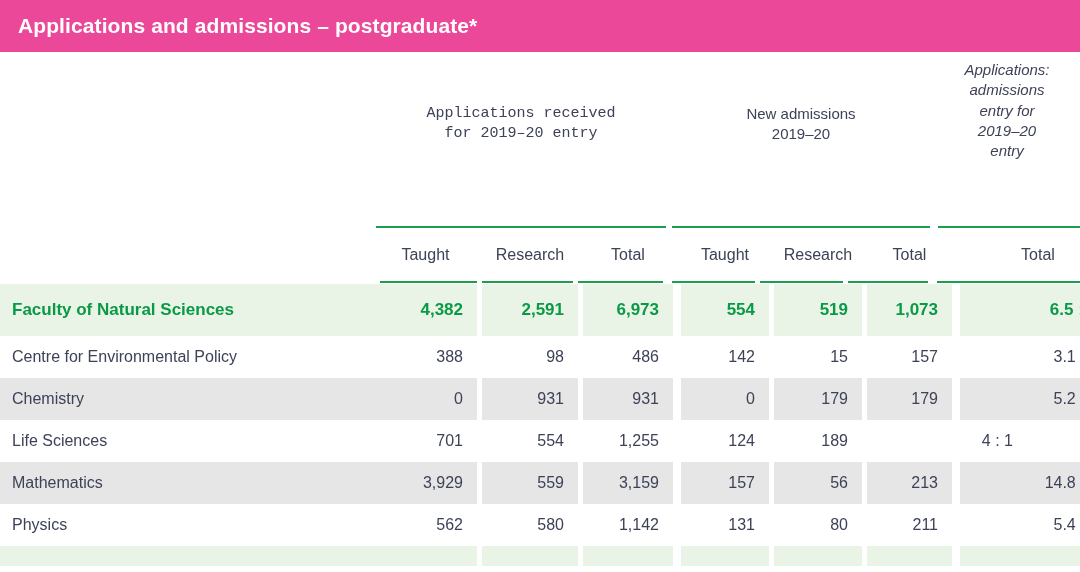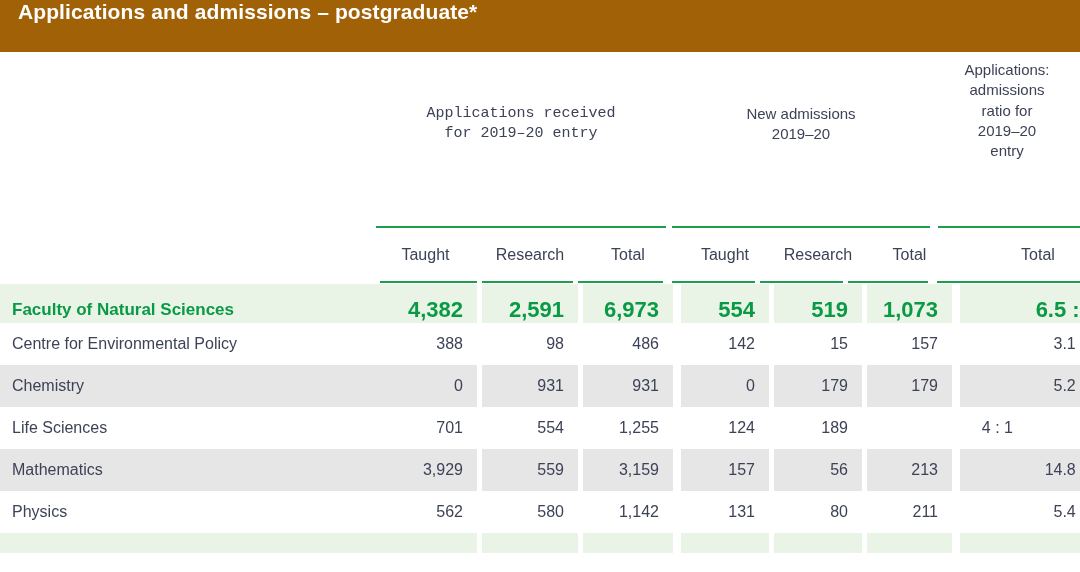--- a/index.html
+++ b/index.html
@@ -6,21 +6,21 @@
   body{
     width:1080px;height:572px;overflow:hidden;
     background:#ffffff;
     font-family:"Liberation Sans", sans-serif;
     -webkit-font-smoothing:antialiased;
   }
   .sheet{position:relative;width:1080px;height:572px;}
 
   
   .titlebar{
-    height:52px;background:#a16207;display:flex;
+    height:52px;background:#ec4899;display:flex;align-items:center;
     padding:0 0 0 18px;box-sizing:border-box;
   }
   .titlebar .title{
     color:#ffffff;font-size:21px;font-weight:bold;letter-spacing:.1px;
   }
 
   
   .table{width:1080px;box-sizing:border-box;}
   .row{display:flex;width:1080px;box-sizing:border-box;}
   .c-label{width:374px;flex:0 0 374px;box-sizing:border-box;padding-left:12px;}
@@ -38,21 +38,21 @@
   
   .grouphead{height:174px;display:flex;align-items:flex-end;width:1080px;box-sizing:border-box;}
   .gh-spacer{width:374px;flex:0 0 374px;}
   .gh-block{
     display:flex;align-items:flex-start;justify-content:center;
     text-align:center;color:#3d4257;font-size:15px;line-height:1.35;
     height:174px;box-sizing:border-box;
   }
   .gh-apps{width:294px;flex:0 0 294px;padding-top:52px;font-family:Liberation Mono, monospace;}
   .gh-adm{width:266px;flex:0 0 266px;padding-top:52px;}
-  .gh-ratio{width:146px;flex:0 0 146px;padding-top:8px;}
+  .gh-ratio{width:146px;flex:0 0 146px;padding-top:8px;font-style:italic;}
 
   
   .rulerow{display:flex;width:1080px;height:3px;box-sizing:border-box;}
   .rulerow .seg{background:#1c9e4f;height:2px;}
   .rulerow .sp{background:#ffffff;}
 
   
   .subhead{display:flex;width:962px;height:52px;align-items:center;box-sizing:border-box;}
   .subhead .cell{
     text-align:center;padding-right:0;color:#3d4257;font-size:16px;
@@ -65,27 +65,27 @@
     color:#3d4257;font-size:16px;display:flex;align-items:center;height:42px;
   }
   .datarow .cell{
     color:#3d4257;font-size:16px;display:flex;align-items:center;
     justify-content:flex-end;height:42px;
   }
   .datarow.white .c-label,.datarow.white .cell{background:#ffffff;}
   .datarow.grey .c-label,.datarow.grey .cell{background:#e6e6e6;}
   .datarow.grey .gap,.datarow.grey .gapwide{background:#ffffff;}
 
-  .facultyrow{height:39px;border-radius:25px;}
+  .facultyrow{height:52px;border-radius:25px;}
   .facultyrow .c-label,.facultyrow .cell{
     background:#eaf4e6;color:#0a9a46;font-weight:bold;height:52px;
     display:flex;align-items:center;
   }
   .facultyrow .c-label{font-size:17px;}
-  .facultyrow .cell{justify-content:flex-end;font-size:22px;text-align:center;}
+  .facultyrow .cell{justify-content:flex-end;font-size:17px;text-align:center;}
   .facultyrow .gap,.facultyrow .gapwide{background:#ffffff;}
 
   .greenstripe .c-label,.greenstripe .cell{background:#eaf4e6;}
   .greenstripe{height:20px;}
   .greenstripe .c-label,.greenstripe .cell{height:20px;}
   .greenstripe .gap,.greenstripe .gapwide{background:#ffffff;}
 </style>
 </head>
 <body>
 
@@ -108,21 +108,21 @@
       <div class="gh-block gh-adm">
         <div>
           <div>New admissions</div>
           <div>2019–20</div>
         </div>
       </div>
       <div class="gh-block gh-ratio">
         <div>
           <div>Applications:</div>
           <div>admissions</div>
-          <div>ratio for</div>
+          <div>entry for</div>
           <div>2019–20</div>
           <div>entry</div>
         </div>
       </div>
     </div>
 
     <div class="rulerow">
       <div class="sp" style="width:376px;flex:0 0 376px;"></div>
       <div class="seg" style="width:290px;flex:0 0 290px;"></div>
       <div class="sp" style="width:6px;flex:0 0 6px;"></div>

